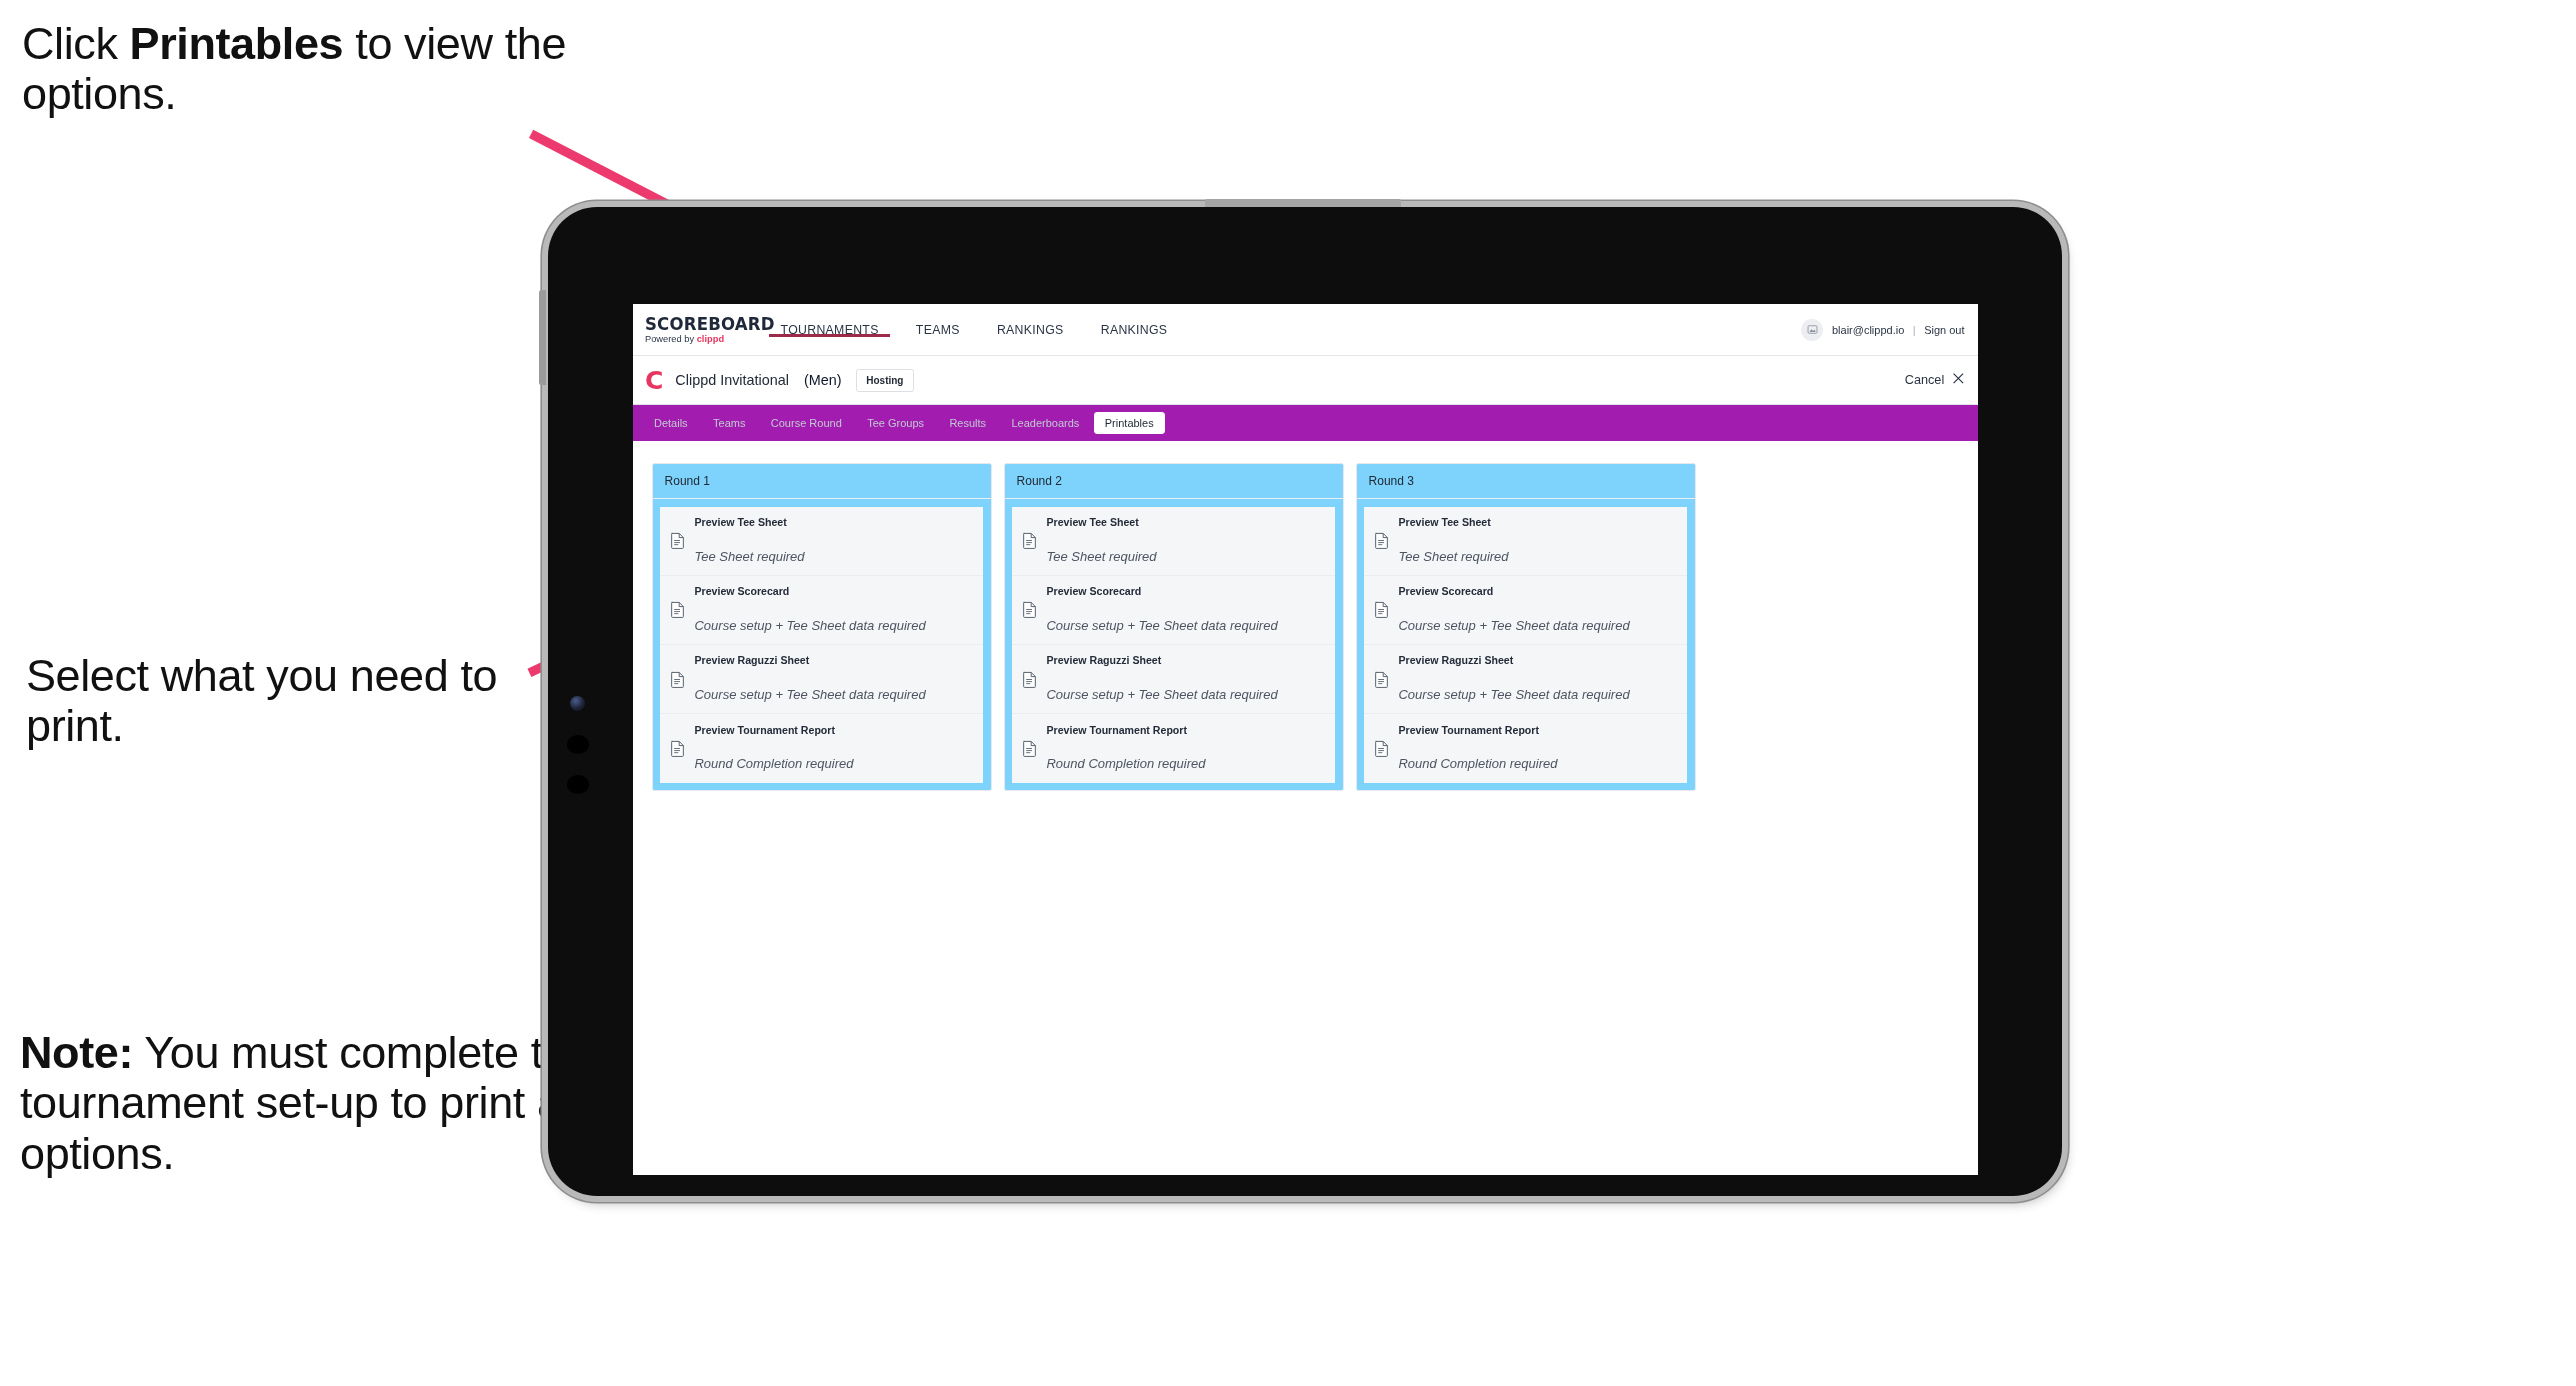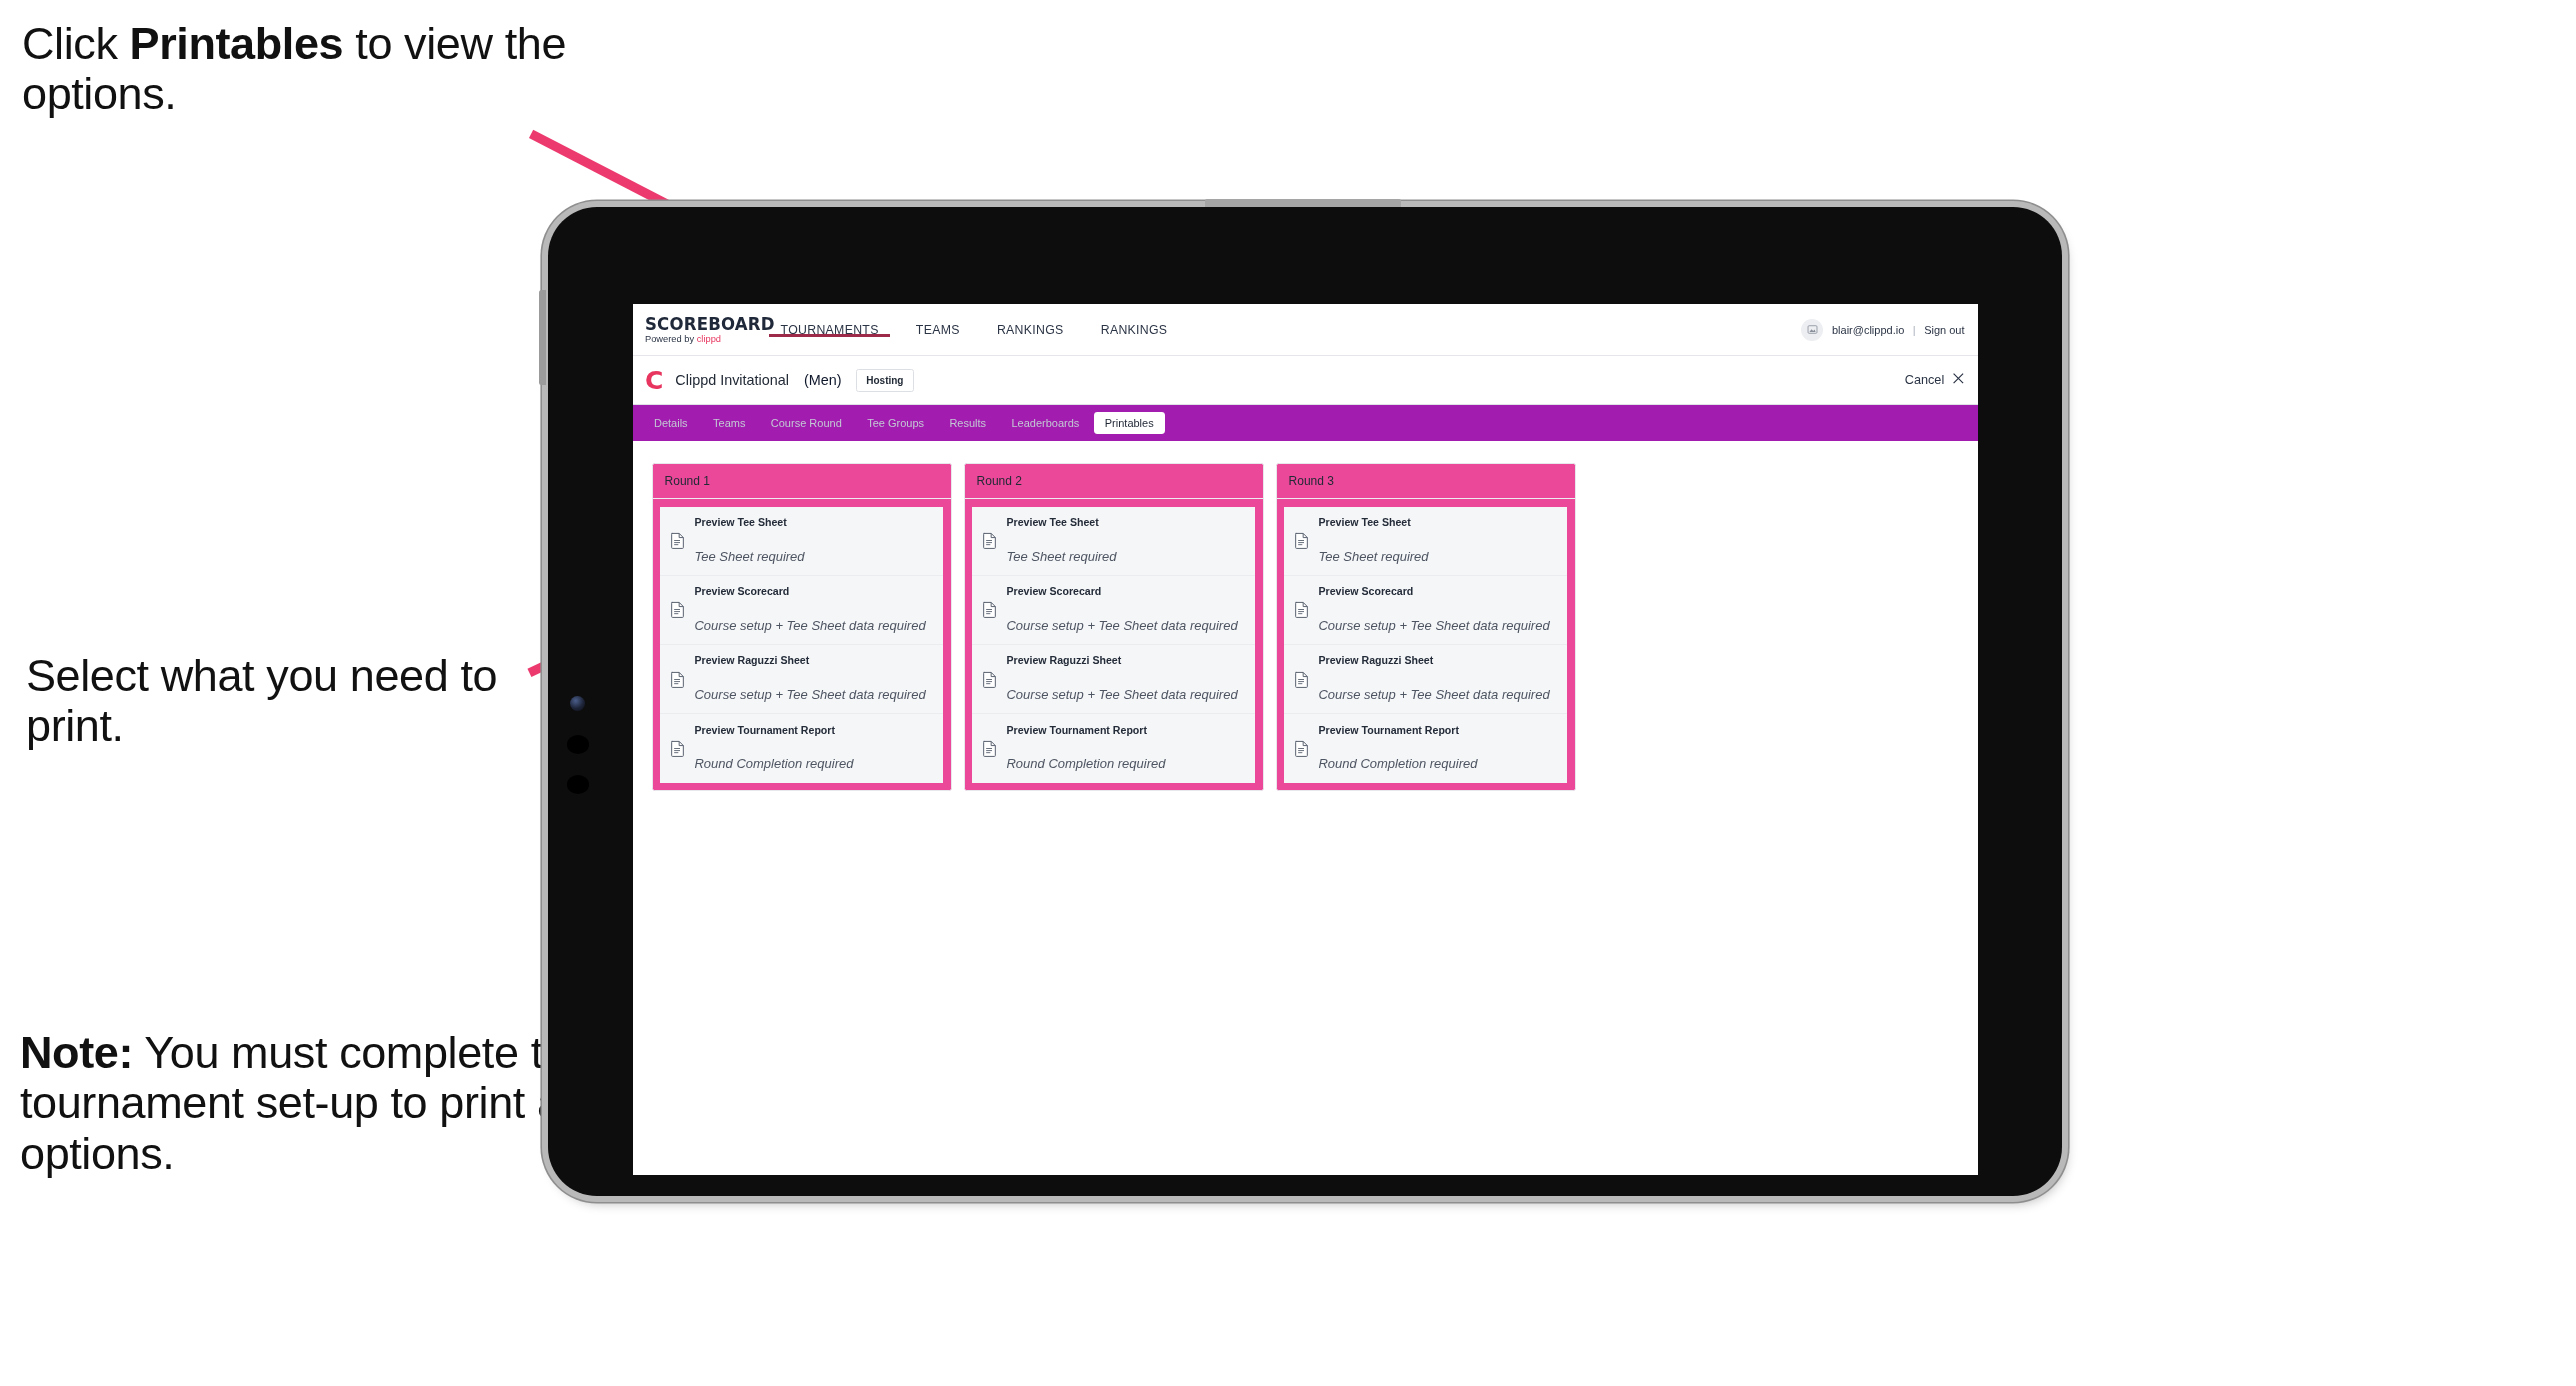--- a/index.html
+++ b/index.html
@@ -150,21 +150,21 @@
     transform-origin: left center;
   }
   #brand-sub {
     font-size: 9.3px;
     color: #2b3445;
     margin-top: 2.5px;
     line-height: 1;
   }
   #brand-sub .clippd {
     color: #e8355f;
-    font-weight: 400;
+    font-weight: 700;
   }
   #topnav-menu {
     display: flex;
     align-items: center;
     height: 52px;
   }
   .topnav-item {
     display: flex;
     align-items: center;
     padding: 0 18.6px;
@@ -277,22 +277,22 @@
 
   
   #content {
     padding: 22px 18.6px;
     display: flex;
     gap: 12px;
     align-items: flex-start;
     background: #ffffff;
   }
   .round-card {
-    width: 300px;
-    background: #ec4899;
+    width: 340px;
+    background: #7dd3fc;
     border: 0.8px solid #e6e8ec;
     border-radius: 2.5px;
     box-sizing: border-box;
   }
   .round-header {
     padding: 10px 12px;
     font-size: 12px;
     color: #222a36;
     border-bottom: 0.8px solid #ebedf0;
   }

